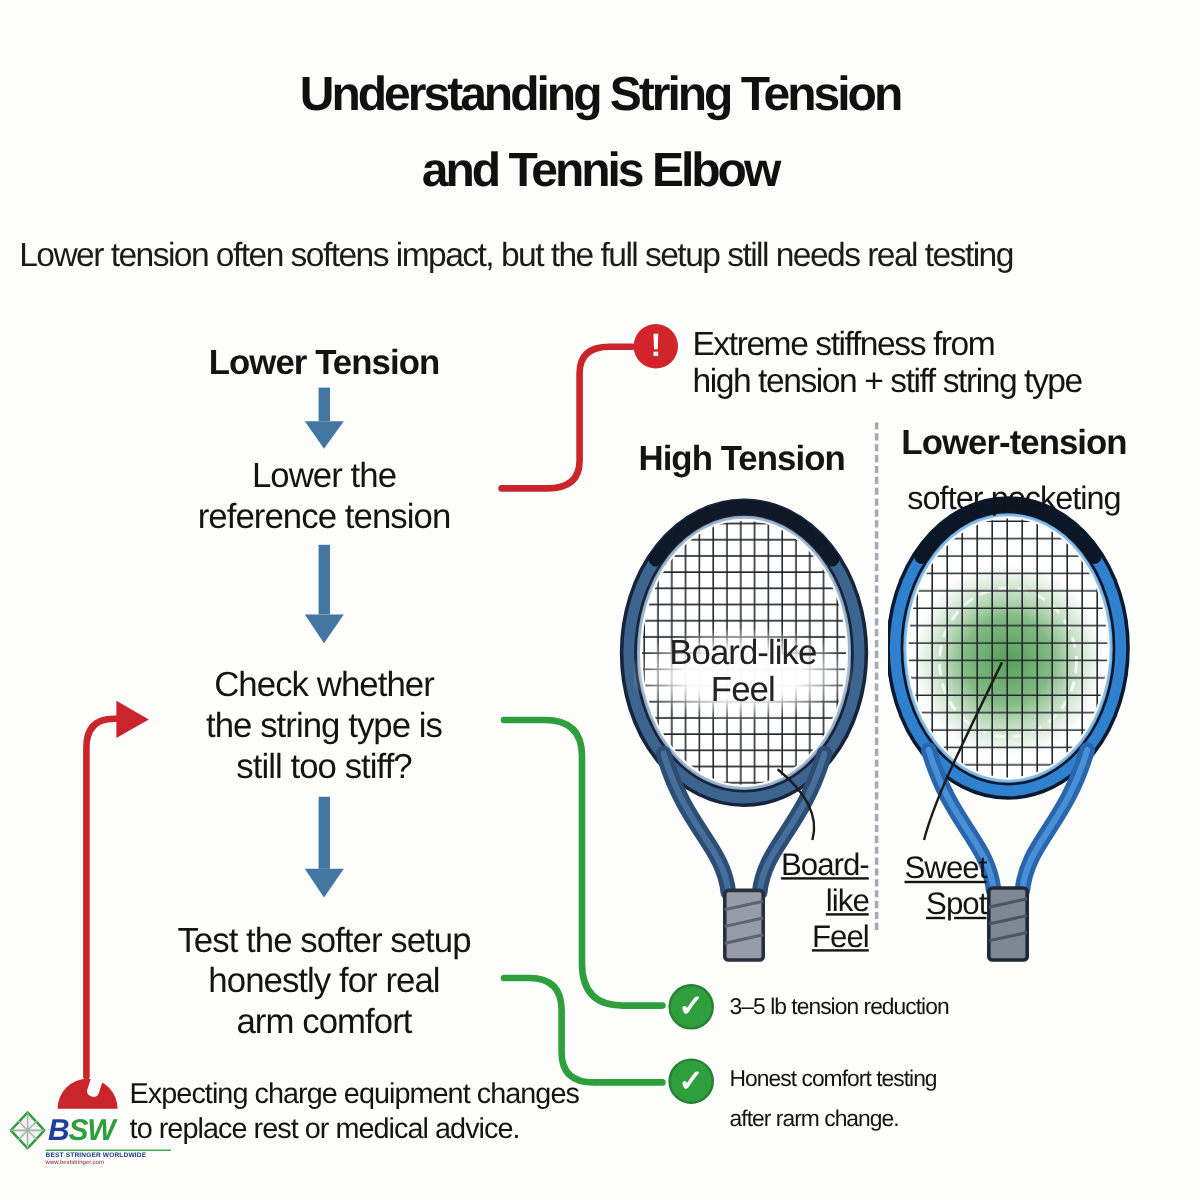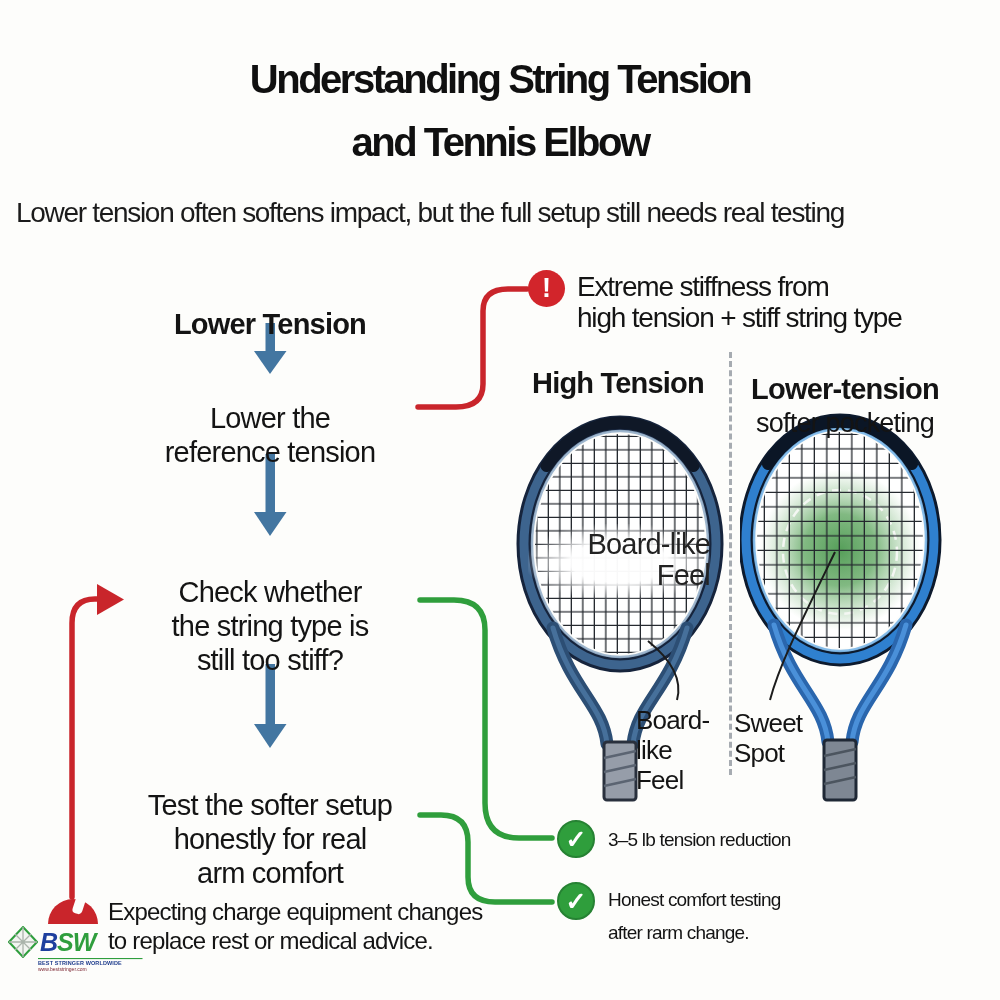--- a/index.html
+++ b/index.html
@@ -23,21 +23,21 @@
   }
   .subtitle {
     top:197px; left:0; width:860px;
     text-align:center;
     font-size:28px; letter-spacing:-1.3px; color:#1b1b1b; z-index:3;
   }
 
   
   .flow-text {
     left:85px; width:370px; text-align:center;
-    font-size:29px; line-height:34px; letter-spacing:-0.8px; z-index:3;margin-top:21px;
+    font-size:29px; line-height:34px; letter-spacing:-0.8px; z-index:3;
   }
   .flow-start { top:286px; font-weight:700; }
   .flow-step1 { top:380px; }
   .flow-step2 { top:554px; }
   .flow-step3 { top:767px; }
 
   
   .warn-badge {
     top:270px; left:528px; width:37px; height:37px;
     background:#d2252b; border-radius:50%;
@@ -50,36 +50,36 @@
   }
 
   
   .cmp-left-heading {
     top:367px; left:518px; width:200px; text-align:center;
     font-size:29px; font-weight:700; letter-spacing:-0.8px; z-index:3;
   }
   .cmp-right-heading {
     top:353px; left:740px; width:210px; text-align:center; z-index:3;
   }
-  .cmp-right-heading .b1 { font-size:29px; font-weight:700; letter-spacing:-0.8px; display:block;margin-top:20px; }
-  .cmp-right-heading .b2 { font-size:27px; letter-spacing:-0.8px; display:block; margin-top:2px; }
+  .cmp-right-heading .b1 { font-size:29px; font-weight:700; letter-spacing:-0.8px; display:block; }
+  .cmp-right-heading .b2 { font-size:27px; letter-spacing:-0.8px; display:block; margin-top:14px; }
   .divider {
     top:352px; left:729px; height:423px; width:0;
     border-left:3px dashed #a6abb1; z-index:2;
   }
 
   
   .stringbed-label {
     top:524px; left:528px; width:182px; height:76px;
-    text-align:right; font-size:29px; line-height:31px; letter-spacing:-0.8px;
+    text-align:center; font-size:29px; line-height:31px; letter-spacing:-0.8px;
     background:radial-gradient(ellipse at center, rgba(255,255,255,0.97) 38%, rgba(255,255,255,0) 74%);
     padding-top:5px; z-index:4; color:#222;
   }
   .callout-label {
-    text-align:left; font-size:26px; line-height:30px; letter-spacing:-0.8px; z-index:4;
+    text-align:right; font-size:26px; line-height:30px; letter-spacing:-0.8px; z-index:4;text-decoration:underline;
   }
   .callout-left  { top:705px; left:636px; width:88px; }
   .callout-right { top:708px; left:734px; width:88px; }
 
   
   .check-badge {
     width:38px; height:38px; border-radius:50%;
     background:#2f9e3c; border:2px solid #268233;
     color:#fff; font-size:25px; font-weight:700;
     text-align:center; line-height:34px; z-index:3;

